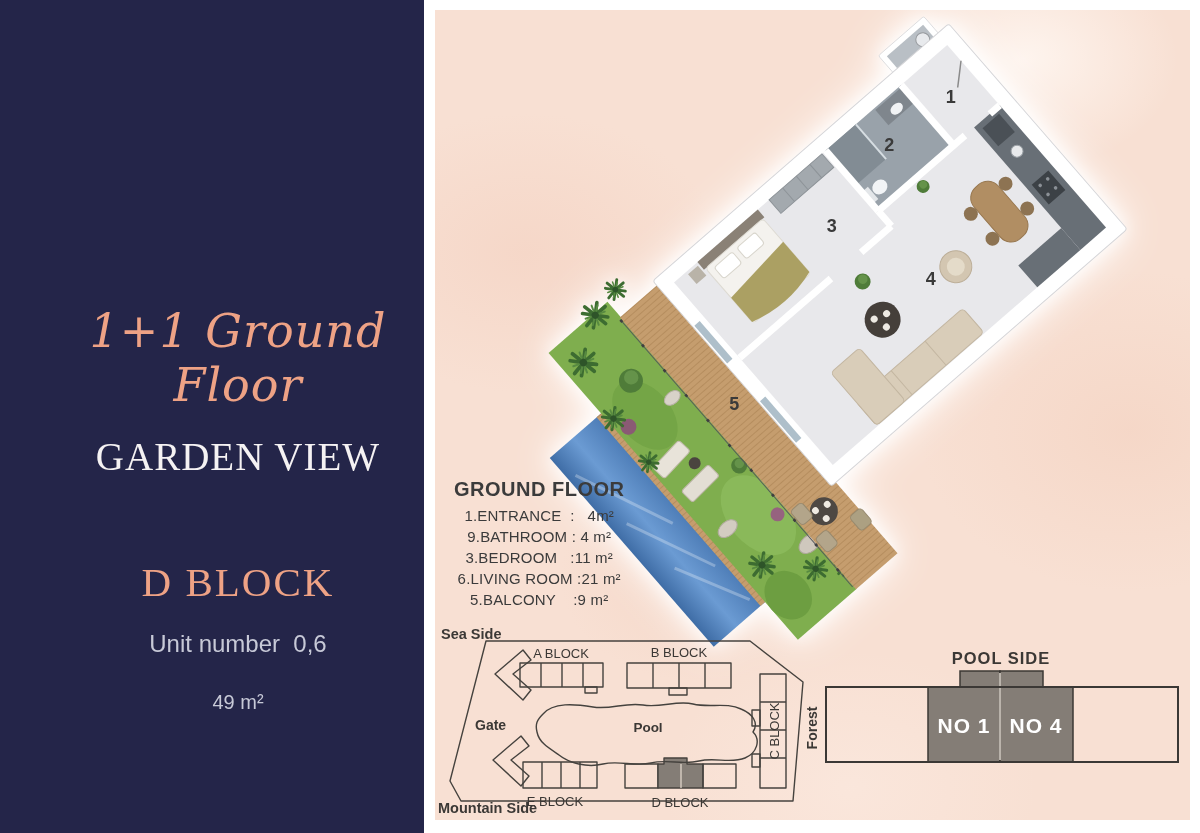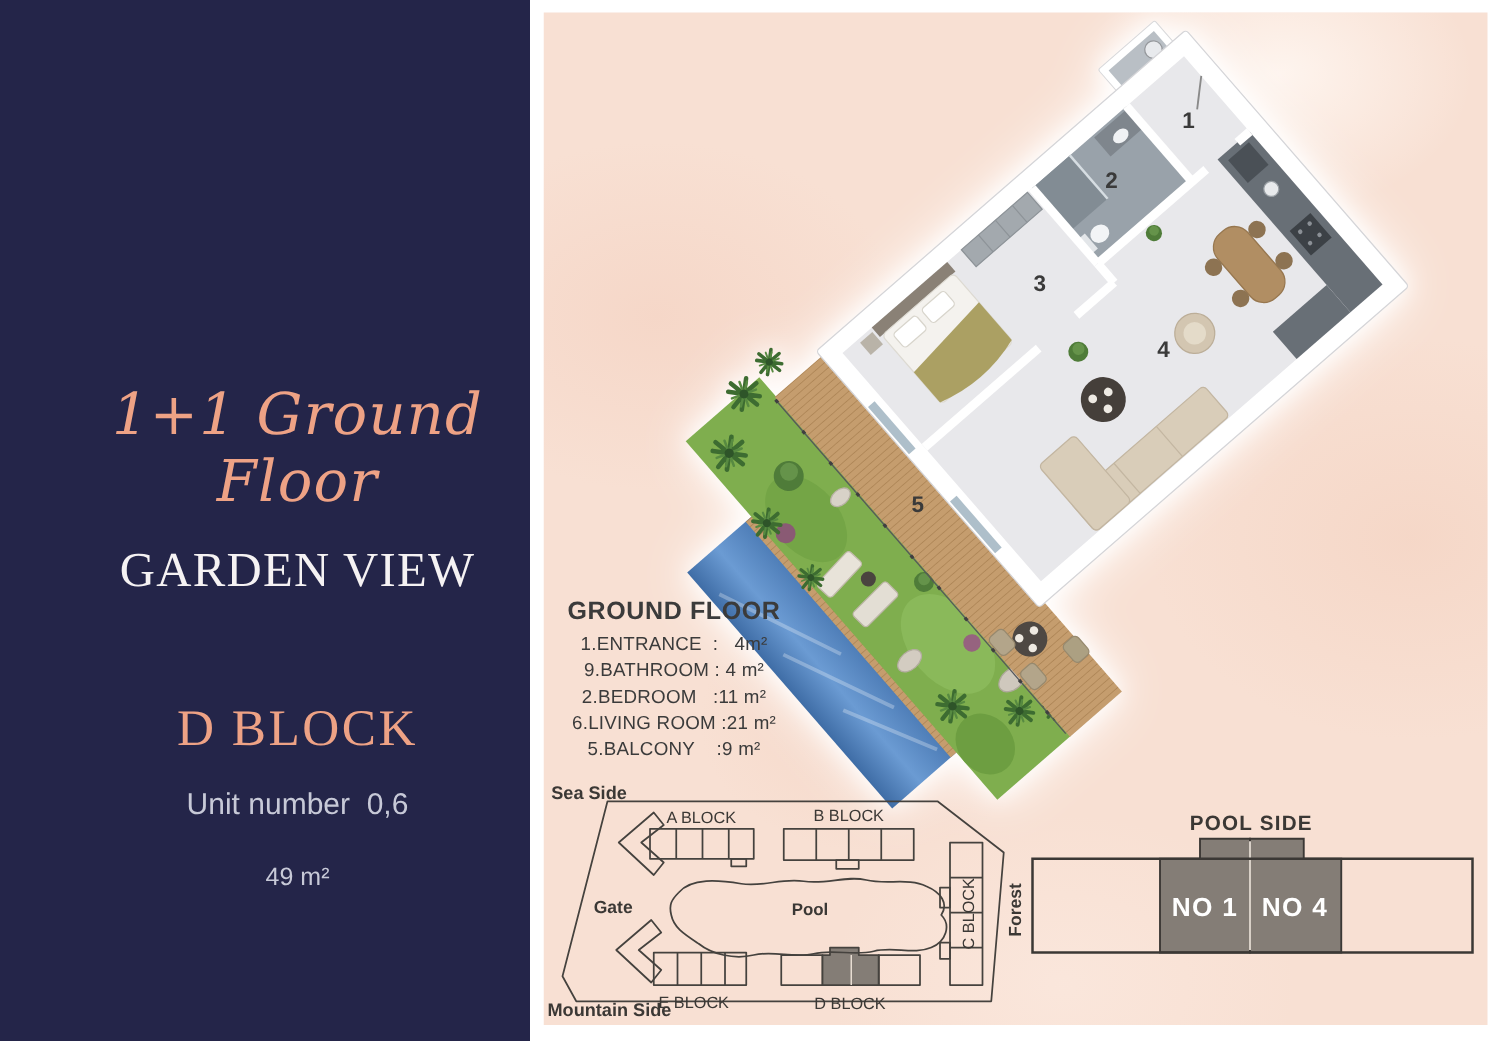--- a/index.html
+++ b/index.html
@@ -293,18 +293,18 @@
         <text x="566" y="654" font-size="16.5" font-weight="bold" text-anchor="middle" fill="#3b3835" letter-spacing="1">POOL SIDE</text>
         <text x="529" y="723" font-size="21" font-weight="bold" text-anchor="middle" fill="#ffffff" letter-spacing="1">NO 1</text>
         <text x="601" y="723" font-size="21" font-weight="bold" text-anchor="middle" fill="#ffffff" letter-spacing="1">NO 4</text>
       </g>
     </svg>
 
     <div id="legend">
       <div class="ltitle">GROUND FLOOR</div>
       <div class="litem">1.ENTRANCE  :   4m²</div>
       <div class="litem">9.BATHROOM : 4 m²</div>
-      <div class="litem">2.BEDROOM   :11 m²</div>
+      <div class="litem">3.BEDROOM   :11 m²</div>
       <div class="litem">6.LIVING ROOM :21 m²</div>
       <div class="litem">5.BALCONY    :9 m²</div>
     </div>
   </div>
 </div>
 
 </body></html>

